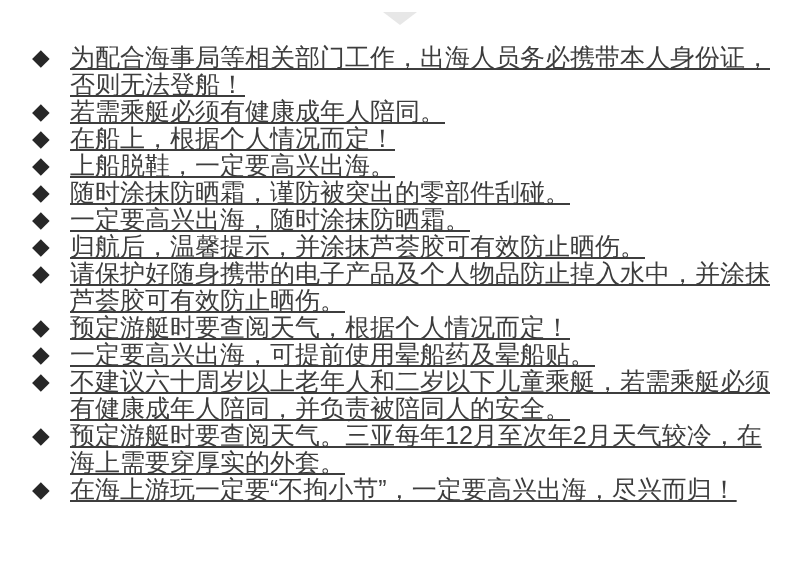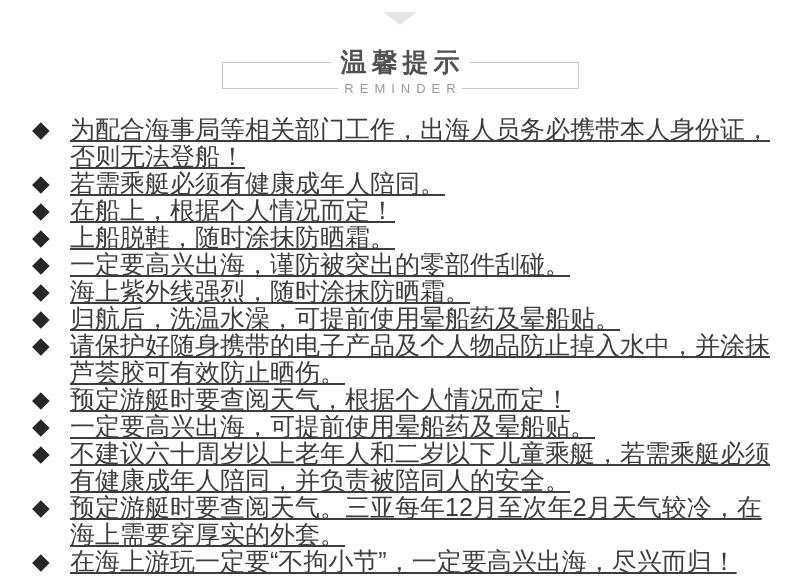--- a/index.html
+++ b/index.html
@@ -70,63 +70,49 @@
     text-decoration: underline;
   }
 </style>
 </head>
 <body>
 
 <div class="page">
 
   <div class="triangle"></div>
 
-  <div class="title-block">
-    <div class="vline left"></div>
-    <div class="vline right"></div>
-    <div class="title-row">
-      <span class="hline"></span>
-      <div class="title">温馨提示</div>
-      <span class="hline"></span>
-    </div>
-    <div class="subtitle-row">
-      <span class="hline"></span>
-      <div class="subtitle">REMINDER</div>
-      <span class="hline"></span>
-    </div>
-  </div>
 
   <ul class="tips">
       <li class="tip">
         <span class="bullet">◆</span>
         <span class="tip-text">为配合海事局等相关部门工作，出海人员务必携带本人身份证，否则无法登船！</span>
       </li>
       <li class="tip">
         <span class="bullet">◆</span>
         <span class="tip-text">若需乘艇必须有健康成年人陪同。</span>
       </li>
       <li class="tip">
         <span class="bullet">◆</span>
         <span class="tip-text">在船上，根据个人情况而定！</span>
       </li>
       <li class="tip">
         <span class="bullet">◆</span>
-        <span class="tip-text">上船脱鞋，随时涂抹防晒霜。</span>
+        <span class="tip-text">上船脱鞋，一定要高兴出海。</span>
       </li>
       <li class="tip">
         <span class="bullet">◆</span>
-        <span class="tip-text">一定要高兴出海，谨防被突出的零部件刮碰。</span>
+        <span class="tip-text">随时涂抹防晒霜，谨防被突出的零部件刮碰。</span>
       </li>
       <li class="tip">
         <span class="bullet">◆</span>
-        <span class="tip-text">海上紫外线强烈，随时涂抹防晒霜。</span>
+        <span class="tip-text">一定要高兴出海，随时涂抹防晒霜。</span>
       </li>
       <li class="tip">
         <span class="bullet">◆</span>
-        <span class="tip-text">归航后，洗温水澡，可提前使用晕船药及晕船贴。</span>
+        <span class="tip-text">归航后，温馨提示，并涂抹芦荟胶可有效防止晒伤。</span>
       </li>
       <li class="tip">
         <span class="bullet">◆</span>
         <span class="tip-text">请保护好随身携带的电子产品及个人物品防止掉入水中，并涂抹芦荟胶可有效防止晒伤。</span>
       </li>
       <li class="tip">
         <span class="bullet">◆</span>
         <span class="tip-text">预定游艇时要查阅天气，根据个人情况而定！</span>
       </li>
       <li class="tip">

